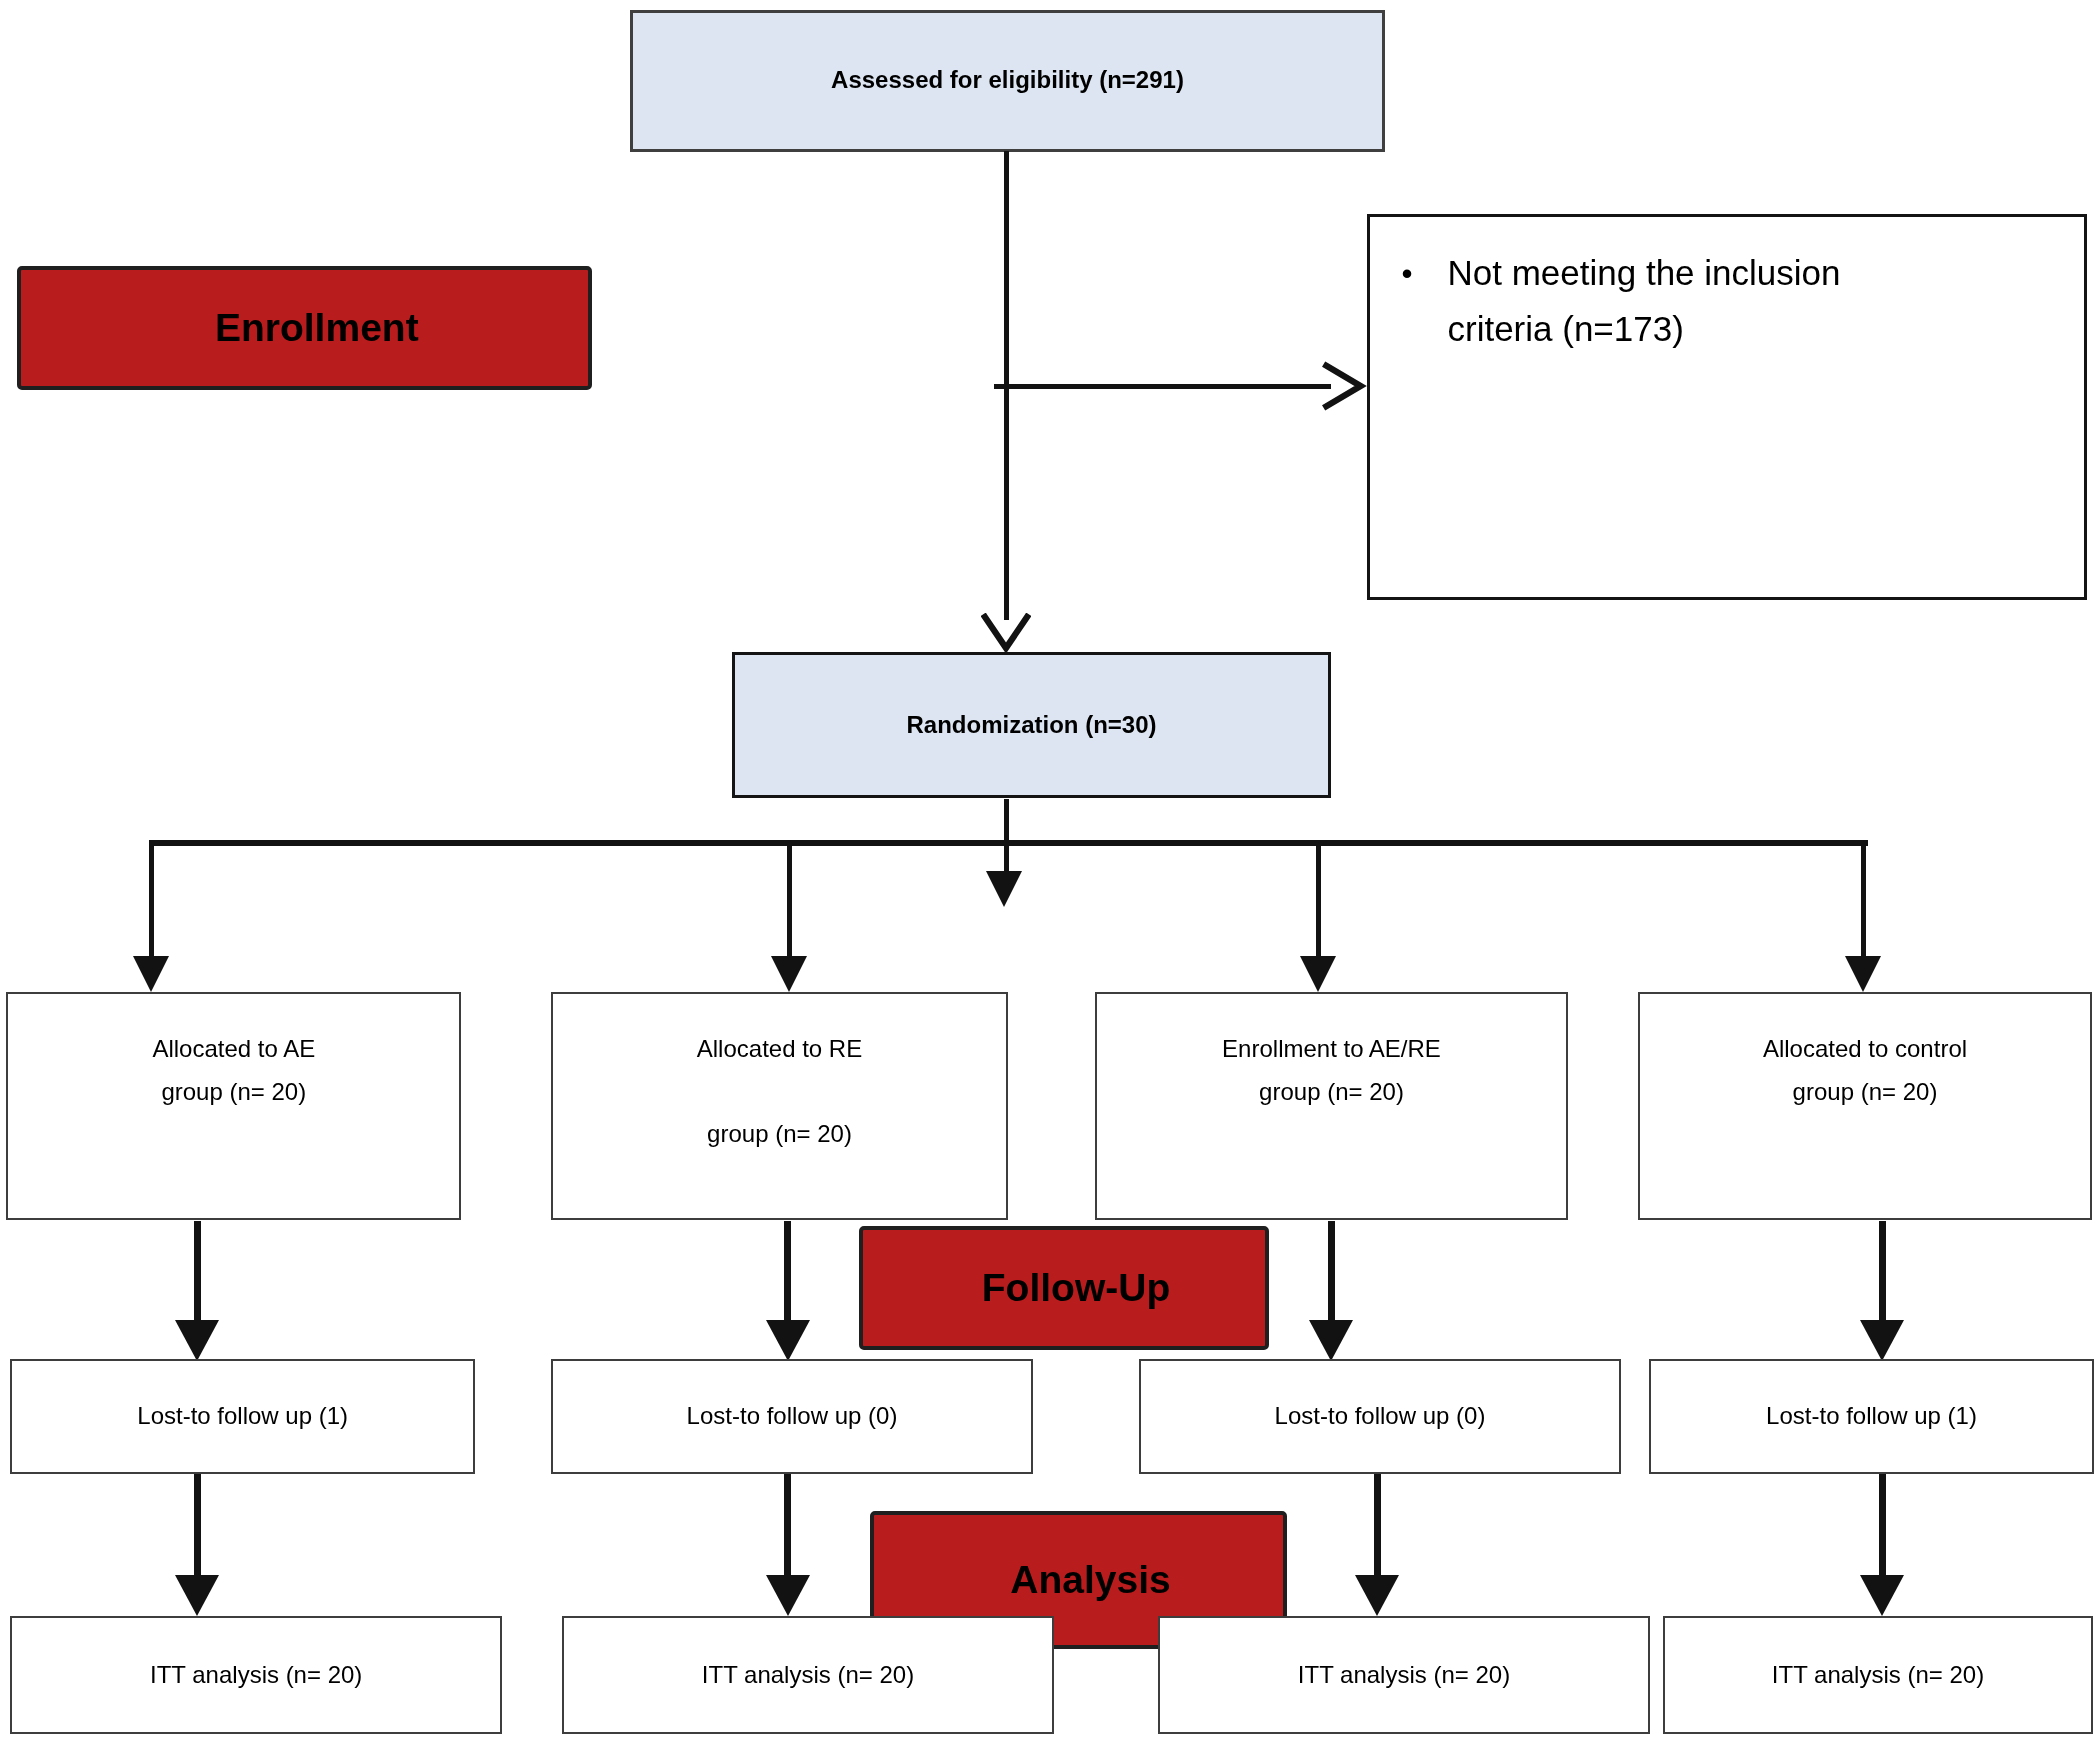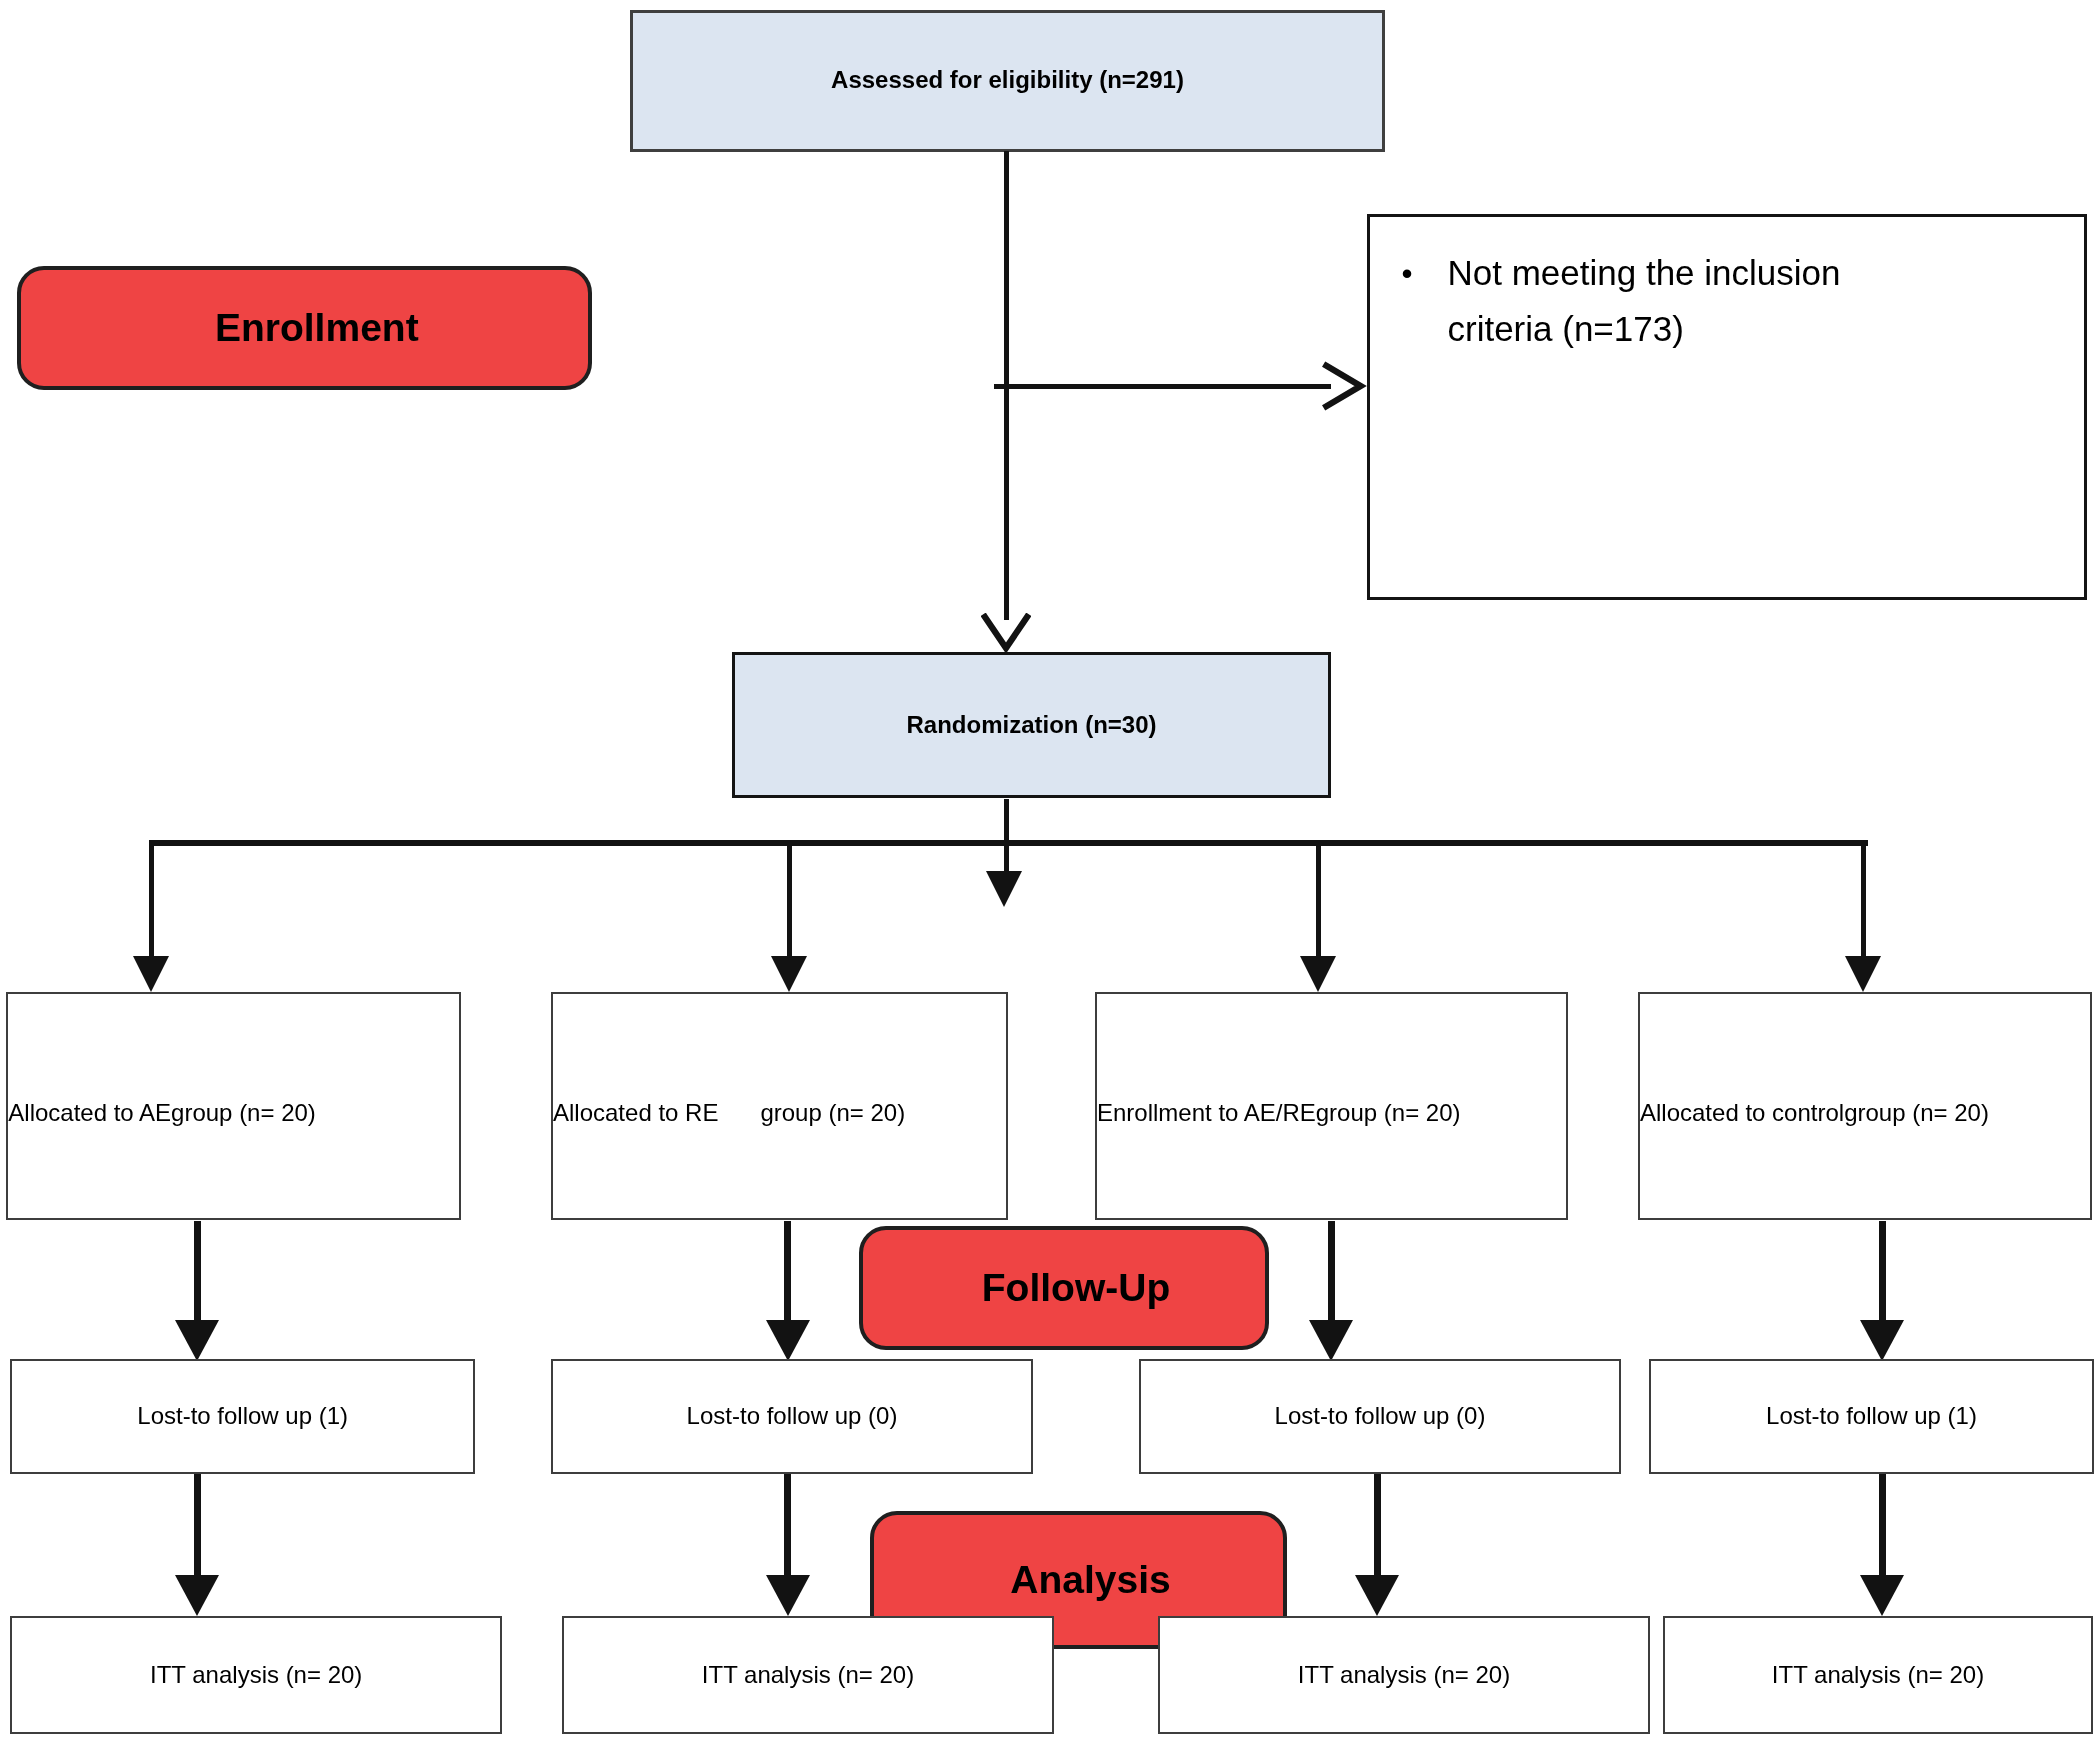--- a/index.html
+++ b/index.html
@@ -3,24 +3,24 @@
 <meta charset="utf-8">
 <style>
   html,body{margin:0;padding:0;background:#ffffff;}
   body{font-family:"Liberation Sans","DejaVu Sans",sans-serif;color:#000;}
   #canvas{position:relative;width:2097px;height:1741px;background:#ffffff;overflow:hidden;}
 
   .box{position:absolute;box-sizing:border-box;display:flex;align-items:center;justify-content:center;
        text-align:center;background:#ffffff;border:2.4px solid #3d3d3d;font-size:24px;line-height:1.35;}
   .fill{background:#dce5f1;}
   .bold{font-weight:bold;}
-  .stage{background:#ef4444;border:4.7px solid #1f1f1f;border-radius:27px;font-weight:bold;font-size:39px;padding-left:24px;}
+  .stage{background:#b91c1c;border:4.7px solid #1f1f1f;border-radius:5px;font-weight:bold;font-size:39px;padding-left:24px;}
   .heavy{border:3.9px solid #141414;}
 
-  .alloc{justify-content:flex-start;padding-top:15px;line-height:1.78;}
+  .alloc{flex-direction:column;justify-content:flex-start;padding-top:34px;line-height:1.78;}
 
   .excluded{align-items:flex-start;justify-content:flex-start;text-align:left;
             padding:20.5px 31.5px;font-size:35px;line-height:1.6;}
   .excl-title{margin-left:27px;}
   .excl-list{margin:7.9px 0 0 0;padding:0;list-style:none;max-width:520px;}
   .excl-list li{display:flex;margin-top:7.9px;}
   .excl-list li::before{content:"\2022";flex:0 0 46px;font-size:31.5px;line-height:1.8;}
 
   .vline,.hline{position:absolute;background:#121212;}
   .tri-down{position:absolute;width:0;height:0;border-left:18px solid transparent;

